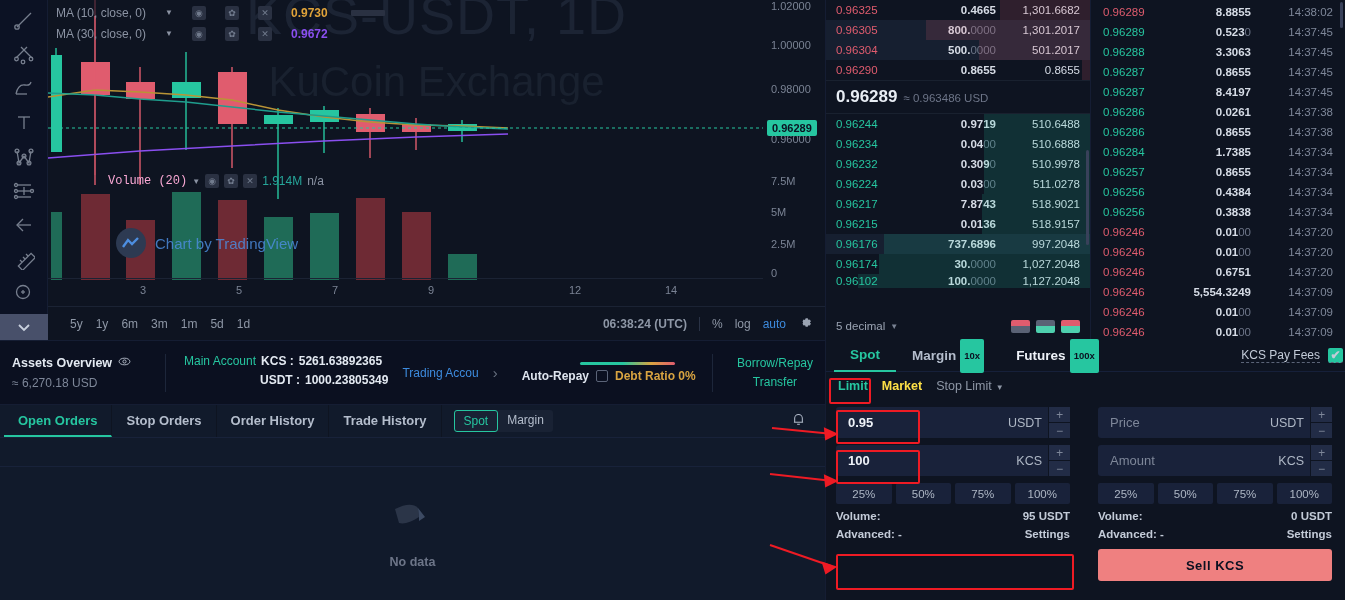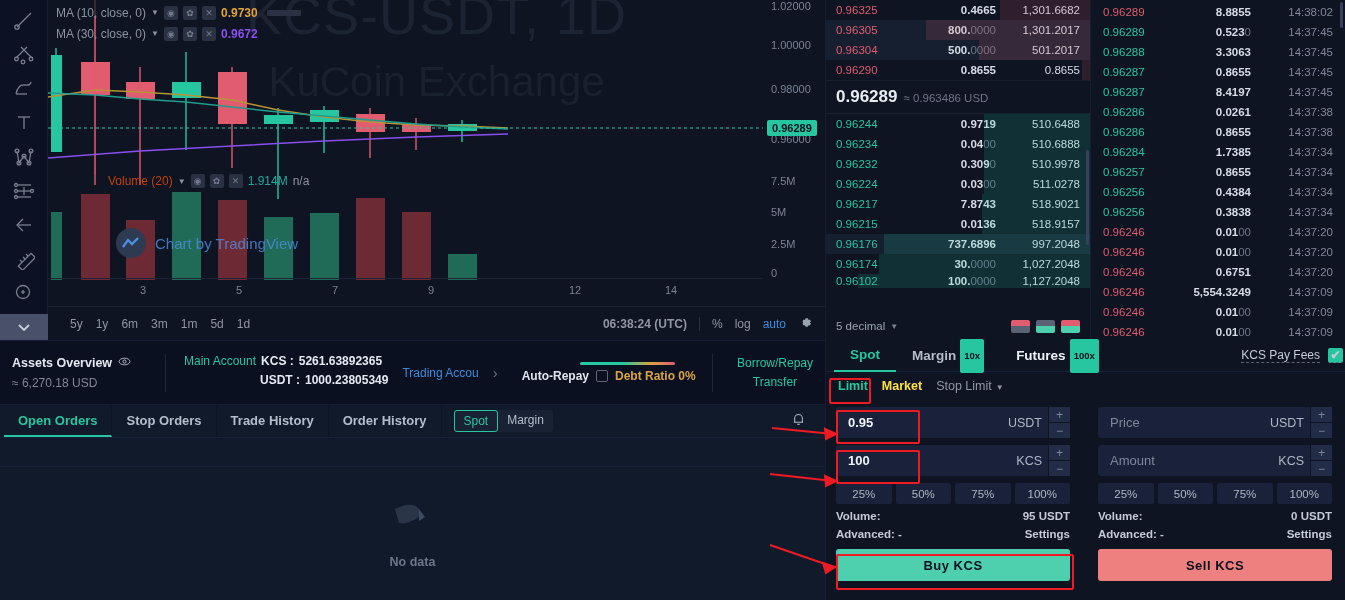--- a/index.html
+++ b/index.html
@@ -38,32 +38,32 @@
   .watermark {
     position: absolute; left: 0; top: 0; width: 100%; height: 100%;
     display: flex; flex-direction: column; align-items: center;
     justify-content: flex-start; pointer-events: none;
   }
   .wm-1 { font-size: 54px; color: #1c2434; font-weight: 400; letter-spacing: 1px;
           margin-top: -16px; white-space: nowrap; }
   .wm-2 { font-size: 42px; color: #19212f; font-weight: 400; margin-top: 12px; white-space: nowrap; }
 
   .ma-legend { position: absolute; left: 8px; top: 2px; z-index: 6; }
-  .ma-row { display: flex; align-items: center; height: 21px; font-size: 12px; gap: 5px; }
+  .ma-row { display: flex; align-items: center; height: 21px; font-size: 12px; gap: 19px; }
   .ma-row .ma-name { color: #8b93a3; }
   .ma-caret { color: #8b93a3; font-size: 8px; }
   .ma-ico { width: 14px; height: 14px; border-radius: 2px; background: #2a3142;
             display: inline-flex; align-items: center; justify-content: center;
             color: #717b8d; font-size: 9px; cursor: pointer; }
   .ma-val { font-weight: 600; }
   .ma-bar { width: 34px; height: 6px; background: #2a3142; border-radius: 1px; margin-left: 4px; }
 
   .vol-legend { position: absolute; left: 60px; top: 174px; z-index: 6;
                 display: flex; align-items: center; gap: 5px; font-size: 12px; }
-  .vol-legend .vl-name { color: #c2410c; }
+  .vol-legend .vl-name { color: #f9a8d4; font-family: Liberation Mono, monospace; }
   .vol-val { color: #26a69a; font-weight: 500; }
   .vol-na { color: #8b93a3; }
 
   .plot { position: absolute; left: 0; top: 0; width: 715px; height: 280px; }
   .price-axis {
     position: absolute; left: 715px; top: 0; width: 62px; height: 290px;
     font-size: 11px; color: #7a8394;
   }
   .price-axis .t { position: absolute; left: 8px; }
   .last-price-tag {
@@ -727,22 +727,22 @@
     <div class="ab-right">
       <a>Borrow/Repay</a>
       <a>Transfer</a>
     </div>
   </div>
 
   <div class="orders">
     <div class="ord-tabs">
       <div class="ord-tab active">Open Orders</div>
       <div class="ord-tab">Stop Orders</div>
+      <div class="ord-tab">Order History</div>
       <div class="ord-tab">Trade History</div>
-      <div class="ord-tab">Order History</div>
       <div class="ord-seg">
         <span class="seg-i on">Spot</span>
         <span class="seg-i">Margin</span>
       </div>
       <span class="bell">
         <svg width="17" height="17" viewBox="0 0 20 20" fill="none" stroke="#b4bdcc" stroke-width="1.2">
           <path d="M5.5 13V8.5a4.5 4.5 0 019 0V13"></path>
             <line x1="4.6" y1="13.2" x2="15.4" y2="13.2"></line>
             <line x1="8.4" y1="15.6" x2="11.6" y2="15.6"></line>
         </svg>
@@ -821,21 +821,20 @@
           <span class="pct">100%</span>
         </div>
         <div class="kv">
           <span class="k">Volume:</span>
           <span class="v">95 USDT</span>
         </div>
         <div class="kv">
           <span class="k">Advanced: -</span>
           <span class="v link">Settings</span>
         </div>
-        <div class="act buy">Buy KCS</div>
       </div>
 
       <div class="col">
         <div class="inp">
           <span class="ph">Price</span>
           <span class="unit">USDT</span>
           <span class="spin">
               <i>+</i>
               <i>−</i>
             </span>

